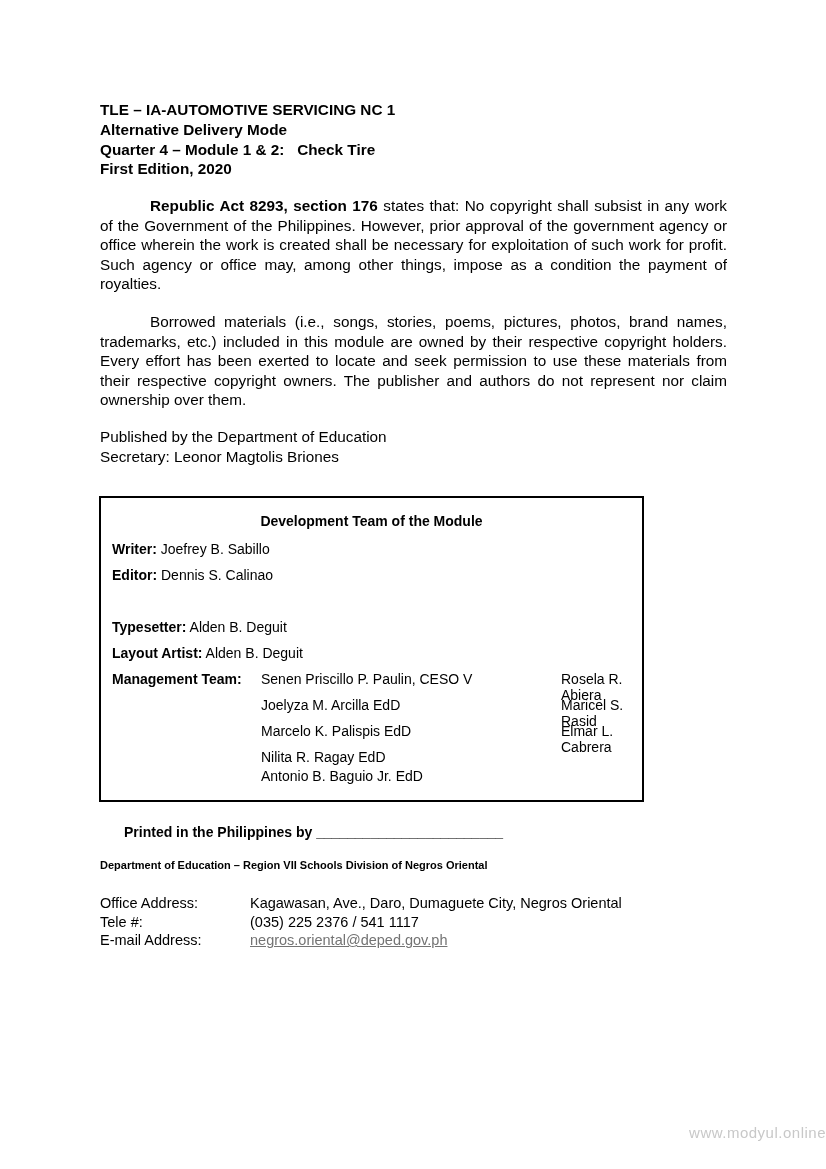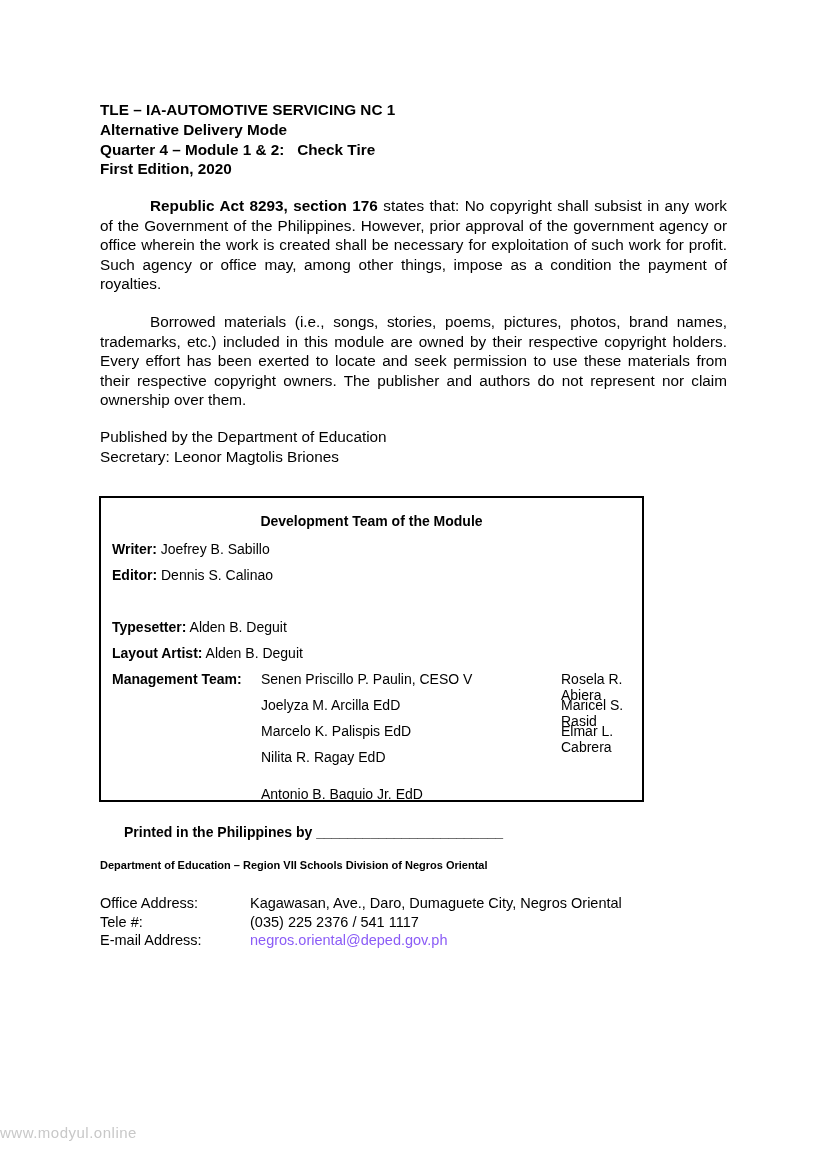--- a/index.html
+++ b/index.html
@@ -16,22 +16,22 @@
   .team-box { position: absolute; left: 99px; top: 496px; width: 545px; height: 306px; border: 2px solid #000; box-sizing: border-box; font-size: 14px; }
   .team-title { position: absolute; left: 0; right: 0; top: 15px; text-align: center; font-weight: bold; }
   .team-row { position: absolute; left: 11px; white-space: nowrap; }
   .team-row b { font-weight: bold; }
   .mgmt-col1 { position: absolute; left: 160px; }
   .mgmt-col2 { position: absolute; left: 460px; }
   .printed { position: absolute; left: 100px; top: 824px; font-weight: bold; font-size: 14px; padding-left: 24px; }
   .deped-region { position: absolute; left: 100px; top: 859px; font-weight: bold; font-size: 11px; }
   .contact { position: absolute; left: 100px; font-size: 14.5px; line-height: 18px; }
   .contact .lbl { display: inline-block; width: 150px; }
-  .contact a { color: #8b5cf6; }
-  .watermark { position: absolute; left: 0; right: 0; top: 1124px; text-align: left; font-size: 15px; color: #c8c8c8; letter-spacing: 0.5px; }
+  .contact a { color: #737373; text-decoration: underline; }
+  .watermark { position: absolute; left: 0; right: 0; top: 1124px; text-align: right; font-size: 15px; color: #c8c8c8; letter-spacing: 0.5px; }
 </style>
 </head>
 <body>
 
 <div class="page">
 
   <div class="header-block">
     <div>TLE – IA-AUTOMOTIVE SERVICING NC 1</div>
     <div>Alternative Delivery Mode</div>
     <div>Quarter 4 – Module 1 &amp; 2:   Check Tire</div>
@@ -52,21 +52,21 @@
     <div class="team-row" style="top:43px"><b>Writer:</b><span> Joefrey B. Sabillo</span></div>
     <div class="team-row" style="top:69px"><b>Editor:</b><span> Dennis S. Calinao</span></div>
     <div class="team-row" style="top:121px"><b>Typesetter:</b><span> Alden B. Deguit</span></div>
     <div class="team-row" style="top:147px"><b>Layout Artist:</b><span> Alden B. Deguit</span></div>
     <div class="team-row" style="top:173px"><b>Management Team:</b></div>
 
     <div class="mgmt-col1" style="top:173px">Senen Priscillo P. Paulin, CESO V</div>
     <div class="mgmt-col1" style="top:199px">Joelyza M. Arcilla EdD</div>
     <div class="mgmt-col1" style="top:225px">Marcelo K. Palispis EdD</div>
     <div class="mgmt-col1" style="top:251px">Nilita R. Ragay EdD</div>
-    <div class="mgmt-col1" style="top:288px">Antonio B. Baguio Jr. EdD</div>
+    <div class="mgmt-col1" style="top:270px">Antonio B. Baguio Jr. EdD</div>
 
     <div class="mgmt-col2" style="top:173px">Rosela R. Abiera</div>
     <div class="mgmt-col2" style="top:199px">Maricel S. Rasid</div>
     <div class="mgmt-col2" style="top:225px">Elmar L. Cabrera</div>
   </div>
 
   <div class="printed">Printed in the Philippines by ________________________</div>
   <div class="deped-region">Department of Education – Region VII Schools Division of Negros Oriental</div>
 
   <div class="contact" style="top:894px"><span class="lbl">Office Address:</span><span>Kagawasan, Ave., Daro, Dumaguete City, Negros Oriental</span></div>

